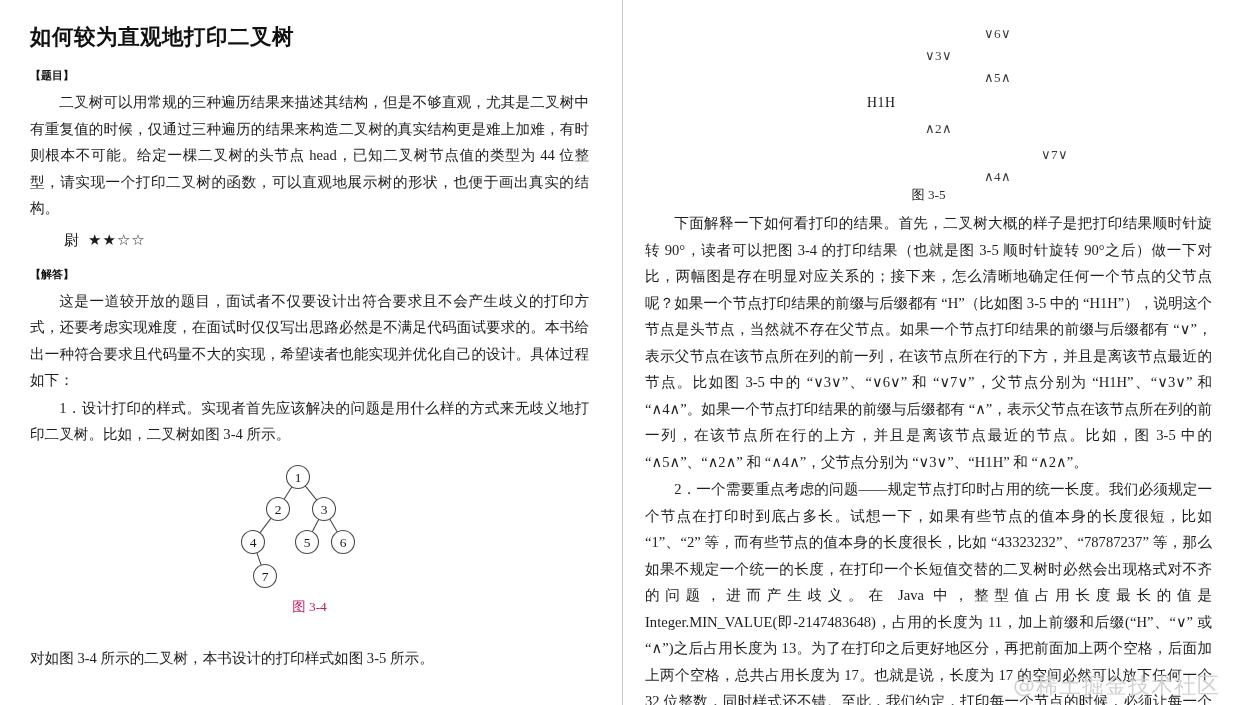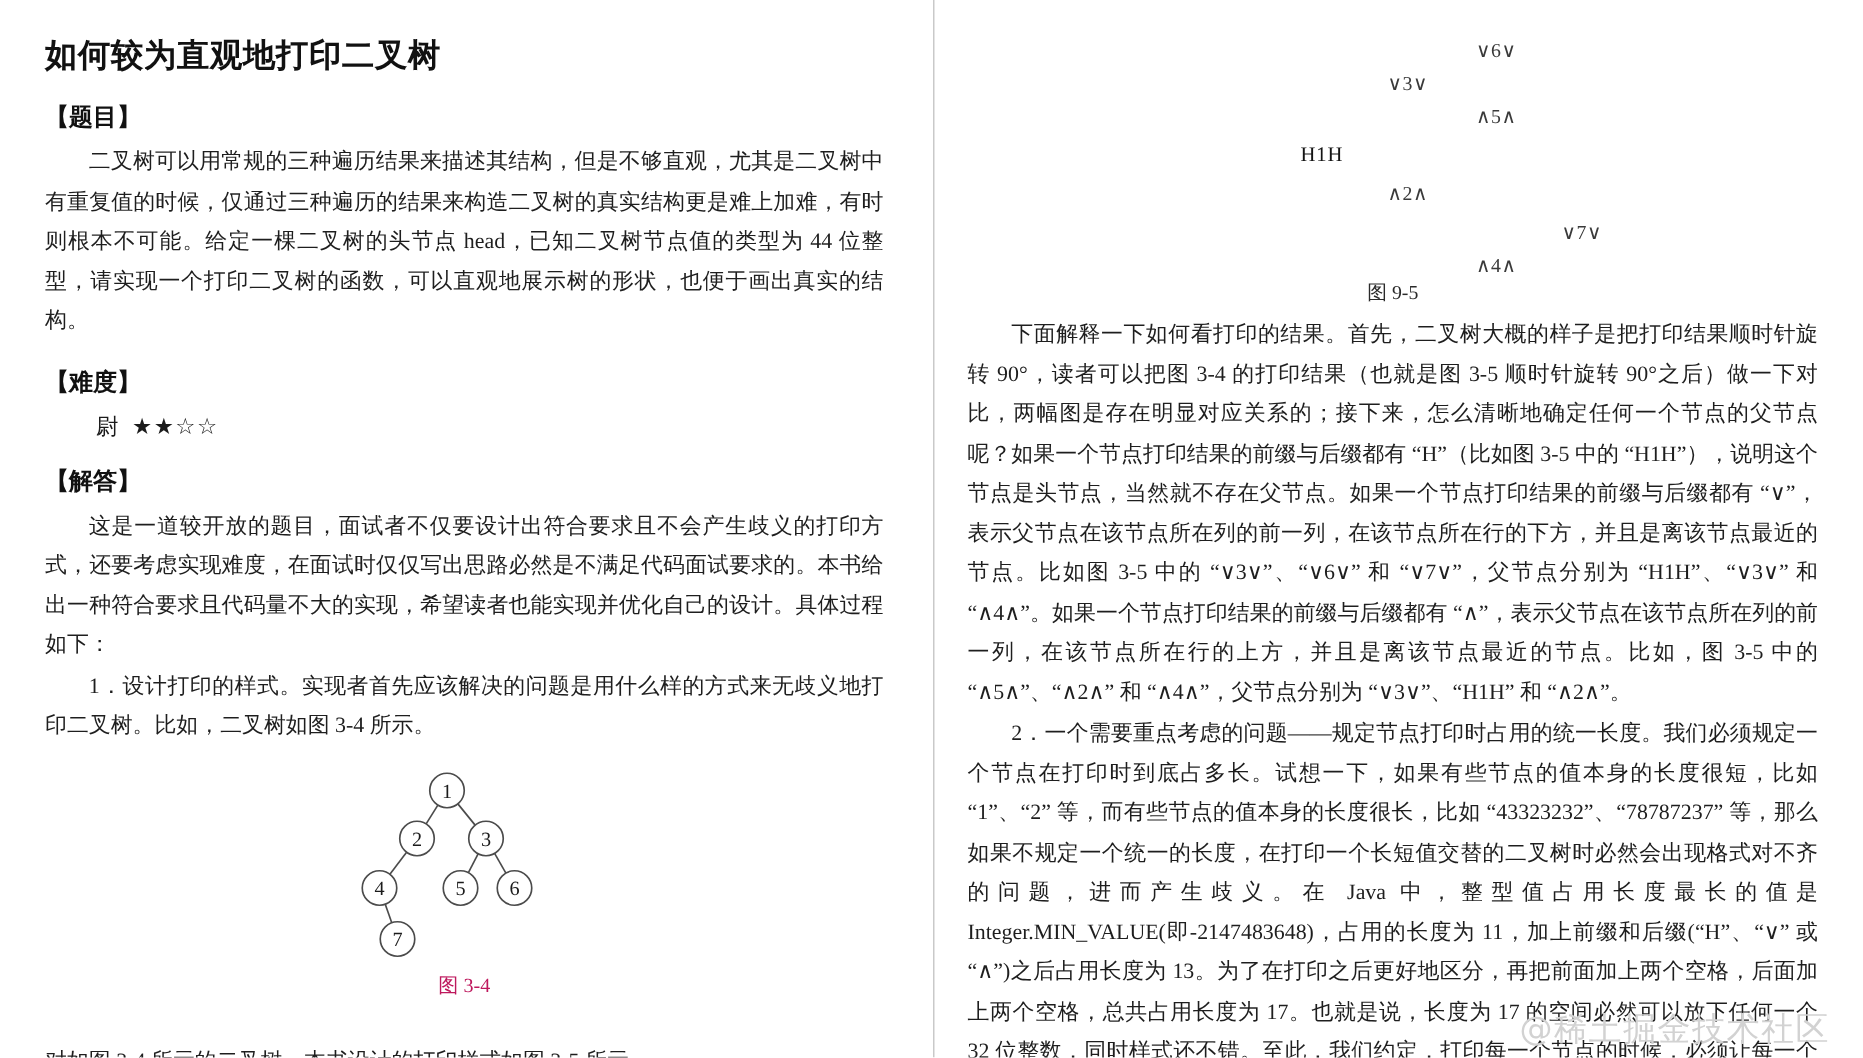--- a/index.html
+++ b/index.html
@@ -46,21 +46,21 @@
     font-family: "DejaVu Sans", "Liberation Sans", sans-serif;
     font-weight: 700;
     font-size: 21.5px;
     letter-spacing: .5px;
     margin: 10px 0 0 0;
     color: #111;
   }
   .section-head {
     font-family: "DejaVu Sans", "Liberation Sans", sans-serif;
     font-weight: 700;
-    font-size: 16px;
+    font-size: 11px;
     margin: 17px 0 0 0;
     color: #111;
   }
 
   
   .para {
     font-size: 14.6px;
     line-height: 26.5px;
     text-align: justify;
     text-justify: inter-character;
@@ -144,21 +144,20 @@
 <div class="page">
 
   <div class="col col-left">
 
     <h1 class="doc-title">如何较为直观地打印二叉树</h1>
 
     <h2 class="section-head">【题目】</h2>
 
     <p class="para">二叉树可以用常规的三种遍历结果来描述其结构，但是不够直观，尤其是二叉树中有重复值的时候，仅通过三种遍历的结果来构造二叉树的真实结构更是难上加难，有时则根本不可能。给定一棵二叉树的头节点 head，已知二叉树节点值的类型为 44 位整型，请实现一个打印二叉树的函数，可以直观地展示树的形状，也便于画出真实的结构。</p>
 
-    <h2 class="section-head">【难度】</h2>
 
     <div class="difficulty">
       <span>尉</span><span class="stars">★★☆☆</span>
     </div>
 
     <h2 class="section-head">【解答】</h2>
 
     <p class="para">这是一道较开放的题目，面试者不仅要设计出符合要求且不会产生歧义的打印方式，还要考虑实现难度，在面试时仅仅写出思路必然是不满足代码面试要求的。本书给出一种符合要求且代码量不大的实现，希望读者也能实现并优化自己的设计。具体过程如下：</p>
 
     <p class="para tight">1．设计打印的样式。实现者首先应该解决的问题是用什么样的方式来无歧义地打印二叉树。比如，二叉树如图 3-4 所示。</p>
@@ -204,21 +203,21 @@
     <div class="fig-caption">图 3-4</div>
 
     <p class="para no-indent" style="text-indent:0;margin-top:29px;">对如图 3-4 所示的二叉树，本书设计的打印样式如图 3-5 所示。</p>
   </div>
 
   <div class="divider"></div>
 
   <div class="col col-right">
 
     <div class="figure-ascii" id="ascii-fig">
-      <div class="fig-caption-ascii">图 9-5</div>
+      <div class="fig-caption-ascii">图 3-5</div>
     <div class="ascii-node" style="left: 339px; top: 18px;">∨6∨</div>
         <div class="ascii-node" style="left: 280px; top: 40px;">∨3∨</div>
         <div class="ascii-node" style="left: 339px; top: 62px;">∧5∧</div>
         <div class="ascii-node head" style="left: 222px; top: 87px;">H1H</div>
         <div class="ascii-node" style="left: 280px; top: 113px;">∧2∧</div>
         <div class="ascii-node" style="left: 396px; top: 139px;">∨7∨</div>
         <div class="ascii-node" style="left: 339px; top: 161px;">∧4∧</div>
       </div>
 
     <p class="para" style="margin-top:24px;">下面解释一下如何看打印的结果。首先，二叉树大概的样子是把打印结果顺时针旋转 90°，读者可以把图 3-4 的打印结果（也就是图 3-5 顺时针旋转 90°之后）做一下对比，两幅图是存在明显对应关系的；接下来，怎么清晰地确定任何一个节点的父节点呢？如果一个节点打印结果的前缀与后缀都有 “H”（比如图 3-5 中的 “H1H”），说明这个节点是头节点，当然就不存在父节点。如果一个节点打印结果的前缀与后缀都有 “∨”，表示父节点在该节点所在列的前一列，在该节点所在行的下方，并且是离该节点最近的节点。比如图 3-5 中的 “∨3∨”、“∨6∨” 和 “∨7∨”，父节点分别为 “H1H”、“∨3∨” 和 “∧4∧”。如果一个节点打印结果的前缀与后缀都有 “∧”，表示父节点在该节点所在列的前一列，在该节点所在行的上方，并且是离该节点最近的节点。比如，图 3-5 中的 “∧5∧”、“∧2∧” 和 “∧4∧”，父节点分别为 “∨3∨”、“H1H” 和 “∧2∧”。</p>

